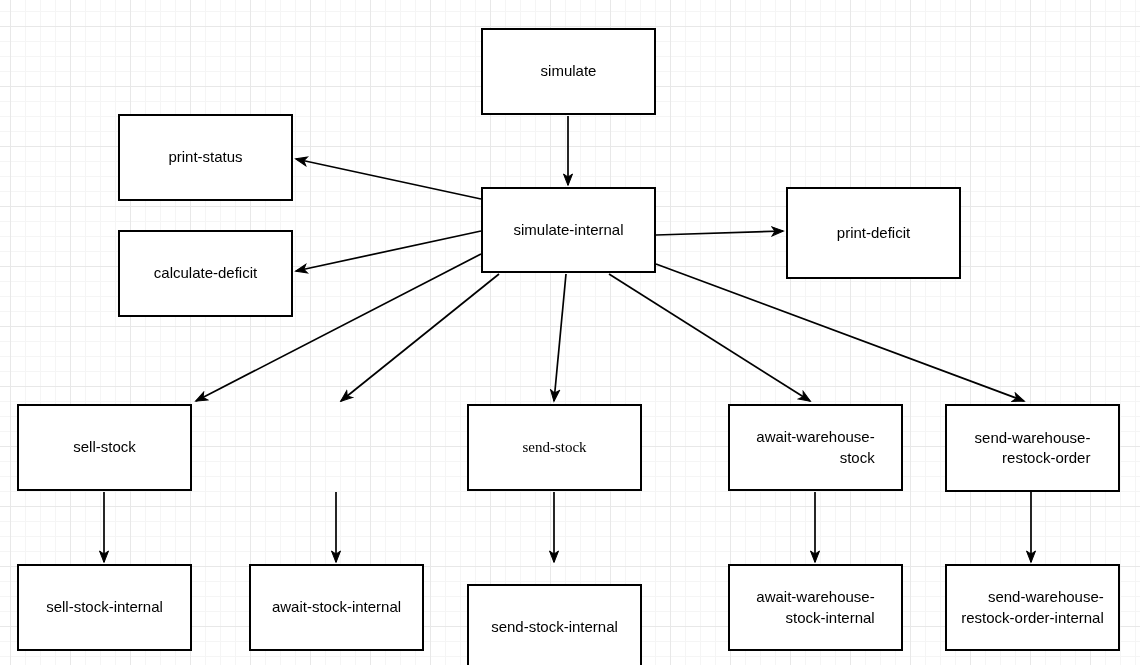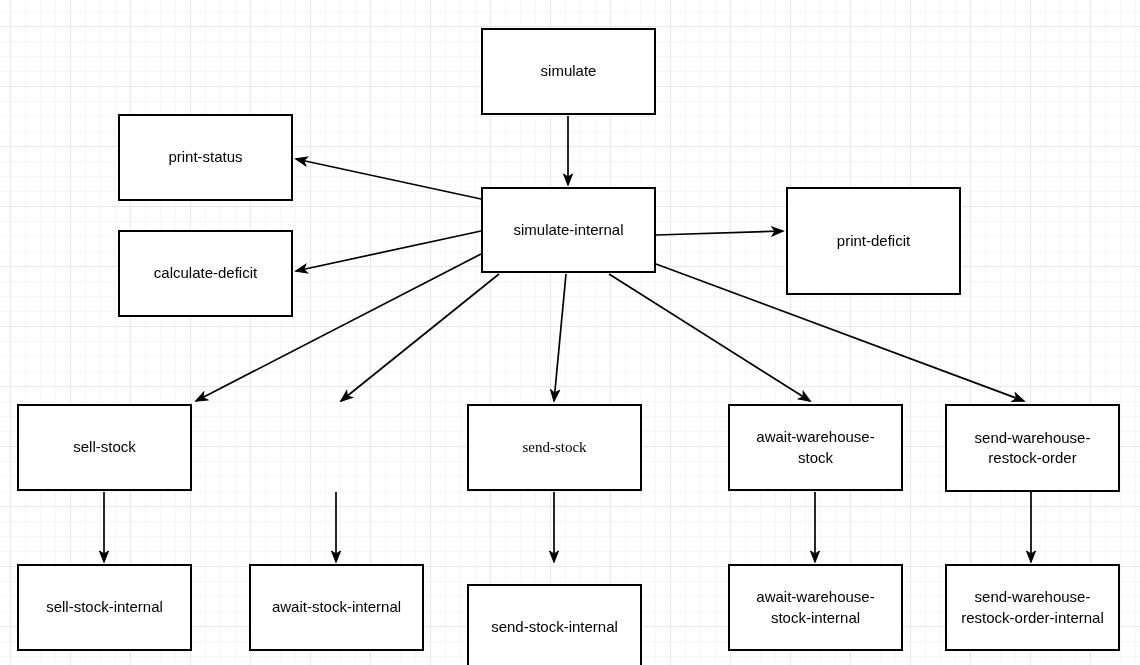--- a/index.html
+++ b/index.html
@@ -18,21 +18,21 @@
     font-family:"Liberation Sans",sans-serif;
   }
   .edge-layer{position:absolute;left:0;top:0;width:1140px;height:665px;}
   .edge-layer line{stroke:#000000;stroke-width:1.7;}
   .node{
     position:absolute;
     box-sizing:border-box;
     background:#ffffff;
     border:2px solid #000000;
     display:flex;align-items:center;justify-content:center;
-    text-align:center;
+    text-align:right;
     font-size:15px;line-height:1.35;color:#000000;
     white-space:pre-line;
   }
 </style>
 </head>
 <body>
 
 <div class="canvas">
   <svg class="edge-layer" width="1140" height="665" viewBox="0 0 1140 665" xmlns="http://www.w3.org/2000/svg">
     <defs>
@@ -52,21 +52,21 @@
       <line x1="104" y1="492" x2="104" y2="562" marker-end="url(#arrow)"></line>
       <line x1="336" y1="492" x2="336" y2="562" marker-end="url(#arrow)"></line>
       <line x1="554" y1="492" x2="554" y2="562" marker-end="url(#arrow)"></line>
       <line x1="815" y1="492" x2="815" y2="562" marker-end="url(#arrow)"></line>
       <line x1="1031" y1="492" x2="1031" y2="562" marker-end="url(#arrow)"></line>
     </svg>
 
 <div class="node" style="left: 481px; top: 28px; width: 175px; height: 87px;"><span>simulate</span></div>
     <div class="node" style="left: 481px; top: 187px; width: 175px; height: 86px;"><span>simulate-internal</span></div>
     <div class="node" style="left: 118px; top: 114px; width: 175px; height: 87px;"><span>print-status</span></div>
-    <div class="node" style="left: 786px; top: 187px; width: 175px; height: 108px;"><span>print-deficit</span></div>
+    <div class="node" style="left: 786px; top: 187px; width: 175px; height: 92px;"><span>print-deficit</span></div>
     <div class="node" style="left: 17px; top: 404px; width: 175px; height: 87px;"><span>sell-stock</span></div>
     <div class="node" style="left: 118px; top: 230px; width: 175px; height: 87px;"><span>calculate-deficit</span></div>
     <div class="node" style="left: 467px; top: 404px; width: 175px; height: 87px; font-family: Liberation Serif, serif;"><span>send-stock</span></div>
     <div class="node" style="left: 728px; top: 404px; width: 175px; height: 87px;"><span>await-warehouse-
 stock</span></div>
     <div class="node" style="left: 945px; top: 404px; width: 175px; height: 88px;"><span>send-warehouse-
 restock-order</span></div>
     <div class="node" style="left: 17px; top: 564px; width: 175px; height: 87px;"><span>sell-stock-internal</span></div>
     <div class="node" style="left: 249px; top: 564px; width: 175px; height: 87px;"><span>await-stock-internal</span></div>
     <div class="node" style="left: 467px; top: 564px; width: 175px; height: 87px; margin-top: 20px;"><span>send-stock-internal</span></div>

